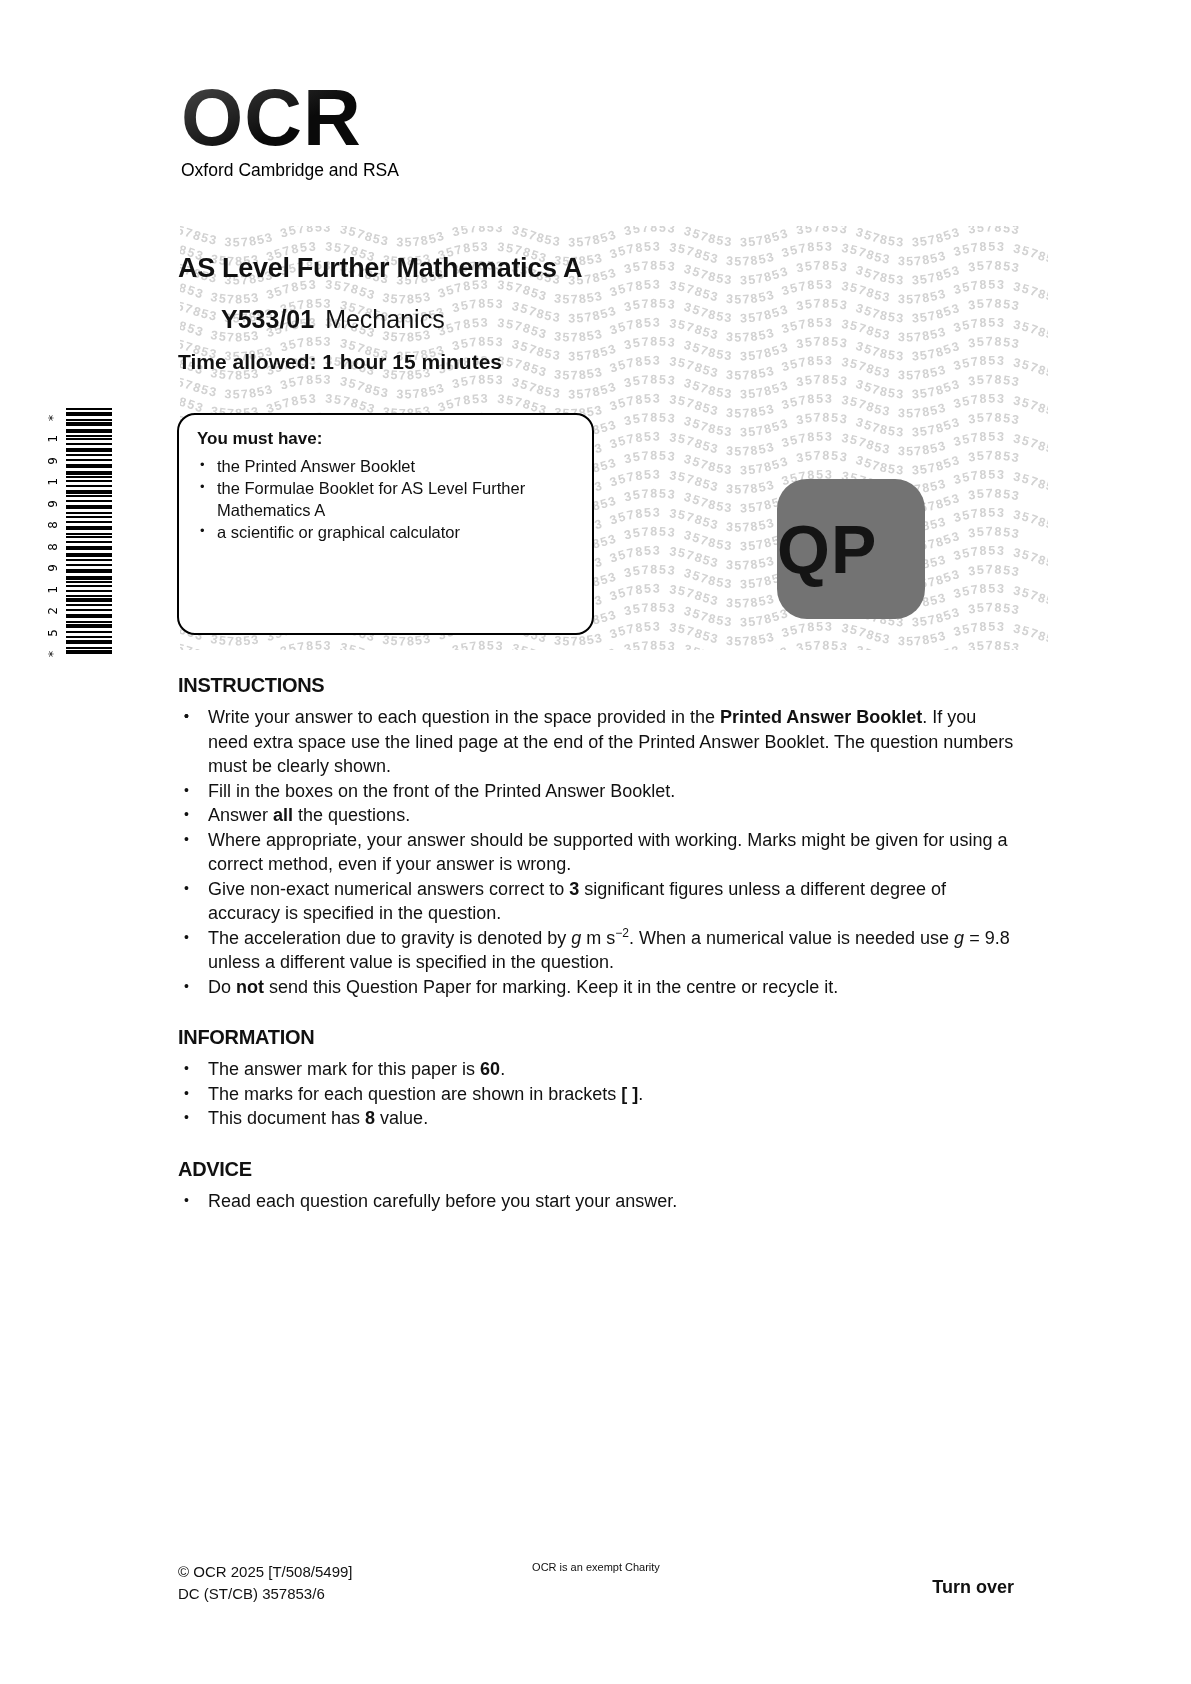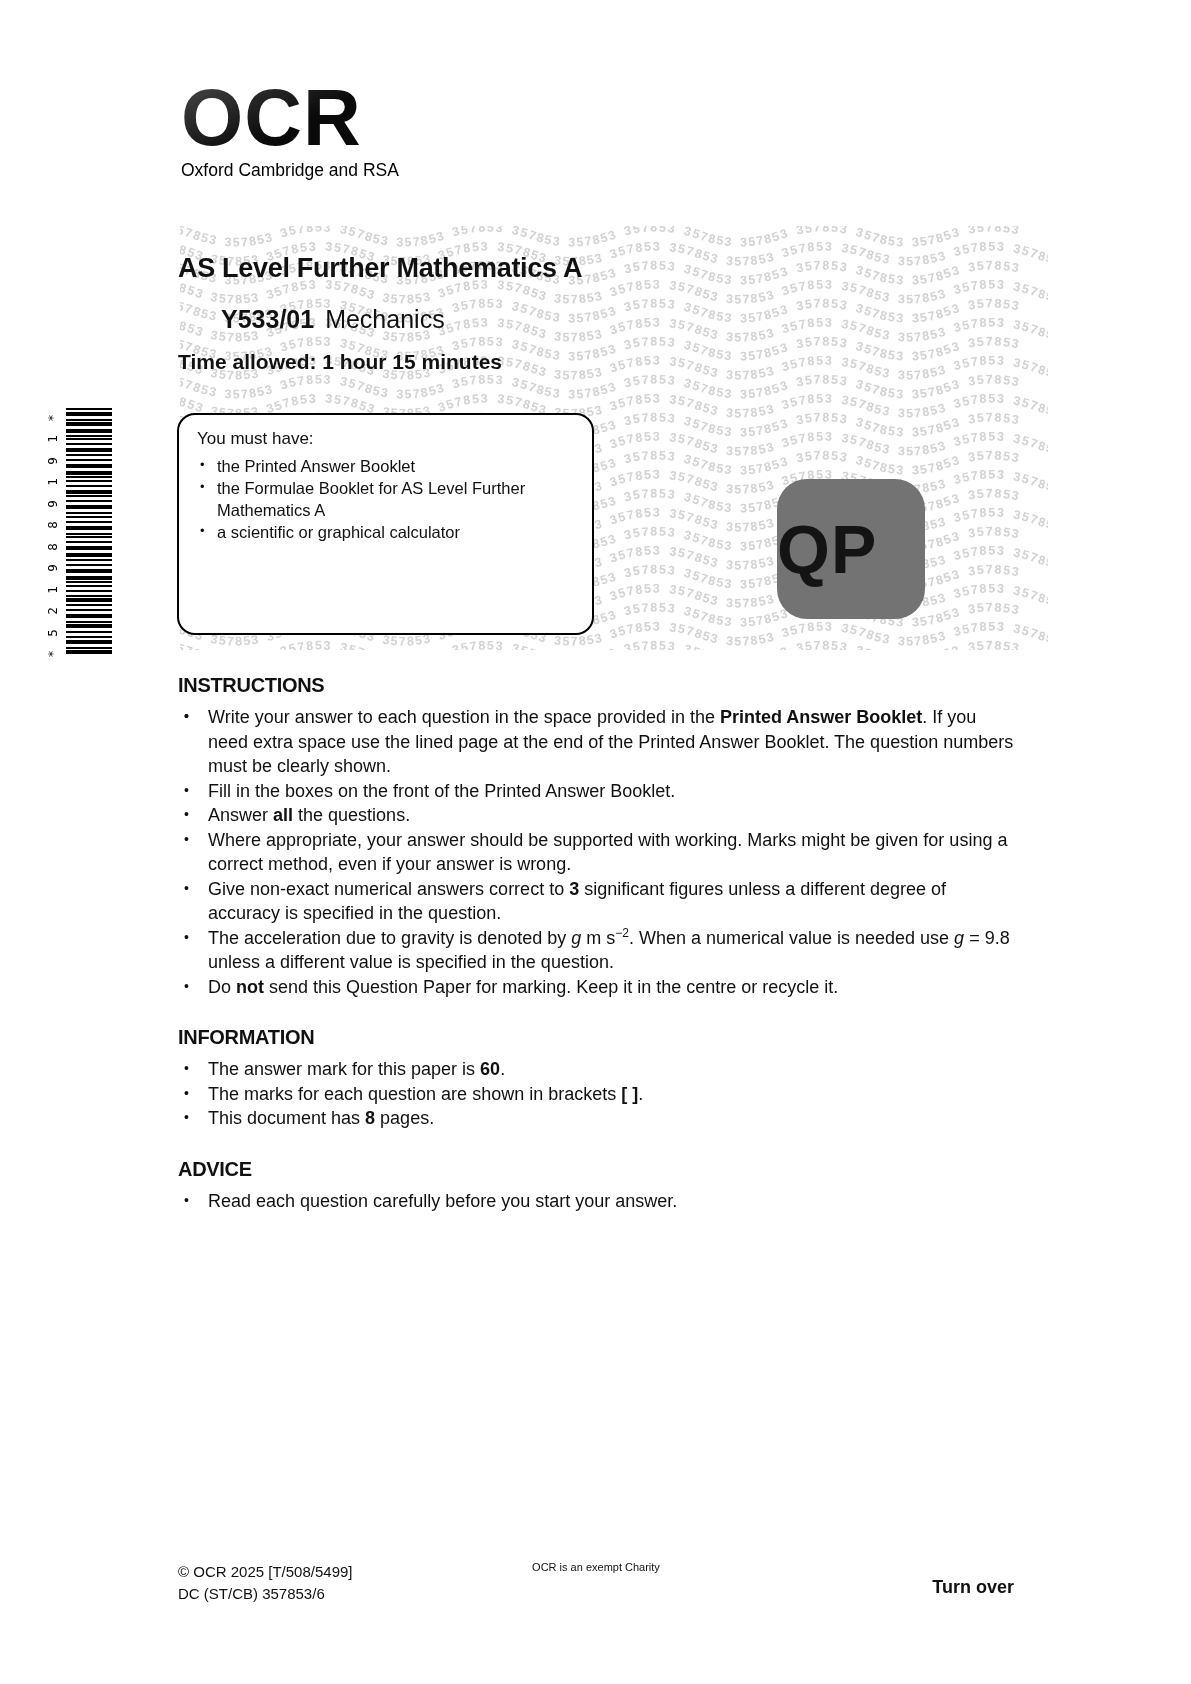--- a/index.html
+++ b/index.html
@@ -23,21 +23,21 @@
   .time-allowed{position:absolute;left:178px;top:350px;font-size:21px;font-weight:bold;z-index:2;}
 
   
   .watermark{position:absolute;left:180px;top:226px;width:868px;height:424px;overflow:hidden;z-index:1;}
   .wm-text{font-size:12.5px;font-weight:bold;fill:#d2d2d2;letter-spacing:1.5px;
            font-family:"Liberation Sans",sans-serif;}
 
   
   .must-box{position:absolute;left:177px;top:413px;width:417px;height:222px;background:#fff;
             border:2.5px solid #000;border-radius:18px;z-index:2;padding:12px 16px;box-sizing:border-box;}
-  .must-box-heading{font-size:17px;font-weight:normal;margin:2px 0 6px 2px;}
+  .must-box-heading{font-size:17px;font-weight:bold;margin:2px 0 6px 2px;}
   .must-list{list-style:none;margin:0;padding:0;font-size:16.5px;line-height:22px;}
   .must-list li{position:relative;padding-left:22px;}
   .must-list .dot{position:absolute;left:5px;top:-1px;font-size:13px;}
 
   
   .qp-badge{position:absolute;left:777px;top:479px;width:148px;height:140px;background:#737373;
             border-radius:30px;display:flex;align-items:center;justify-content:flex-start;z-index:2;}
   .qp-badge span{font-size:68px;font-weight:900;color:#141414;letter-spacing:1px;}
 
   
@@ -271,21 +271,21 @@
         <li><span class="dot">•</span><span>Where appropriate, your answer should be supported with working. Marks might be given for using a correct method, even if your answer is wrong.</span></li>
         <li><span class="dot">•</span><span>Give non-exact numerical answers correct to </span><span class="b">3</span><span> significant figures unless a different degree of accuracy is specified in the question.</span></li>
         <li><span class="dot">•</span><span>The acceleration due to gravity is denoted by </span><span class="i">g</span><span> m s</span><sup>−2</sup><span>. When a numerical value is needed use </span><span class="i">g</span><span> = 9.8 unless a different value is specified in the question.</span></li>
         <li><span class="dot">•</span><span>Do </span><span class="b">not</span><span> send this Question Paper for marking. Keep it in the centre or recycle it.</span></li>
       </ul>
 
     <h2 class="section-heading">INFORMATION</h2>
     <ul class="bullet-list">
         <li><span class="dot">•</span><span>The answer mark for this paper is </span><span class="b">60</span><span>.</span></li>
         <li><span class="dot">•</span><span>The marks for each question are shown in brackets </span><span class="b">[  ]</span><span>.</span></li>
-        <li><span class="dot">•</span><span>This document has </span><span class="b">8</span><span> pages.</span></li>
+        <li><span class="dot">•</span><span>This document has </span><span class="b">8</span><span> value.</span></li>
       </ul>
 
     <h2 class="section-heading">ADVICE</h2>
     <ul class="bullet-list">
         <li><span class="dot">•</span><span>Read each question carefully before you start your answer.</span></li>
       </ul>
   </div>
 
   <div class="footer-left">
     <div>© OCR 2025  [T/508/5499]</div>

